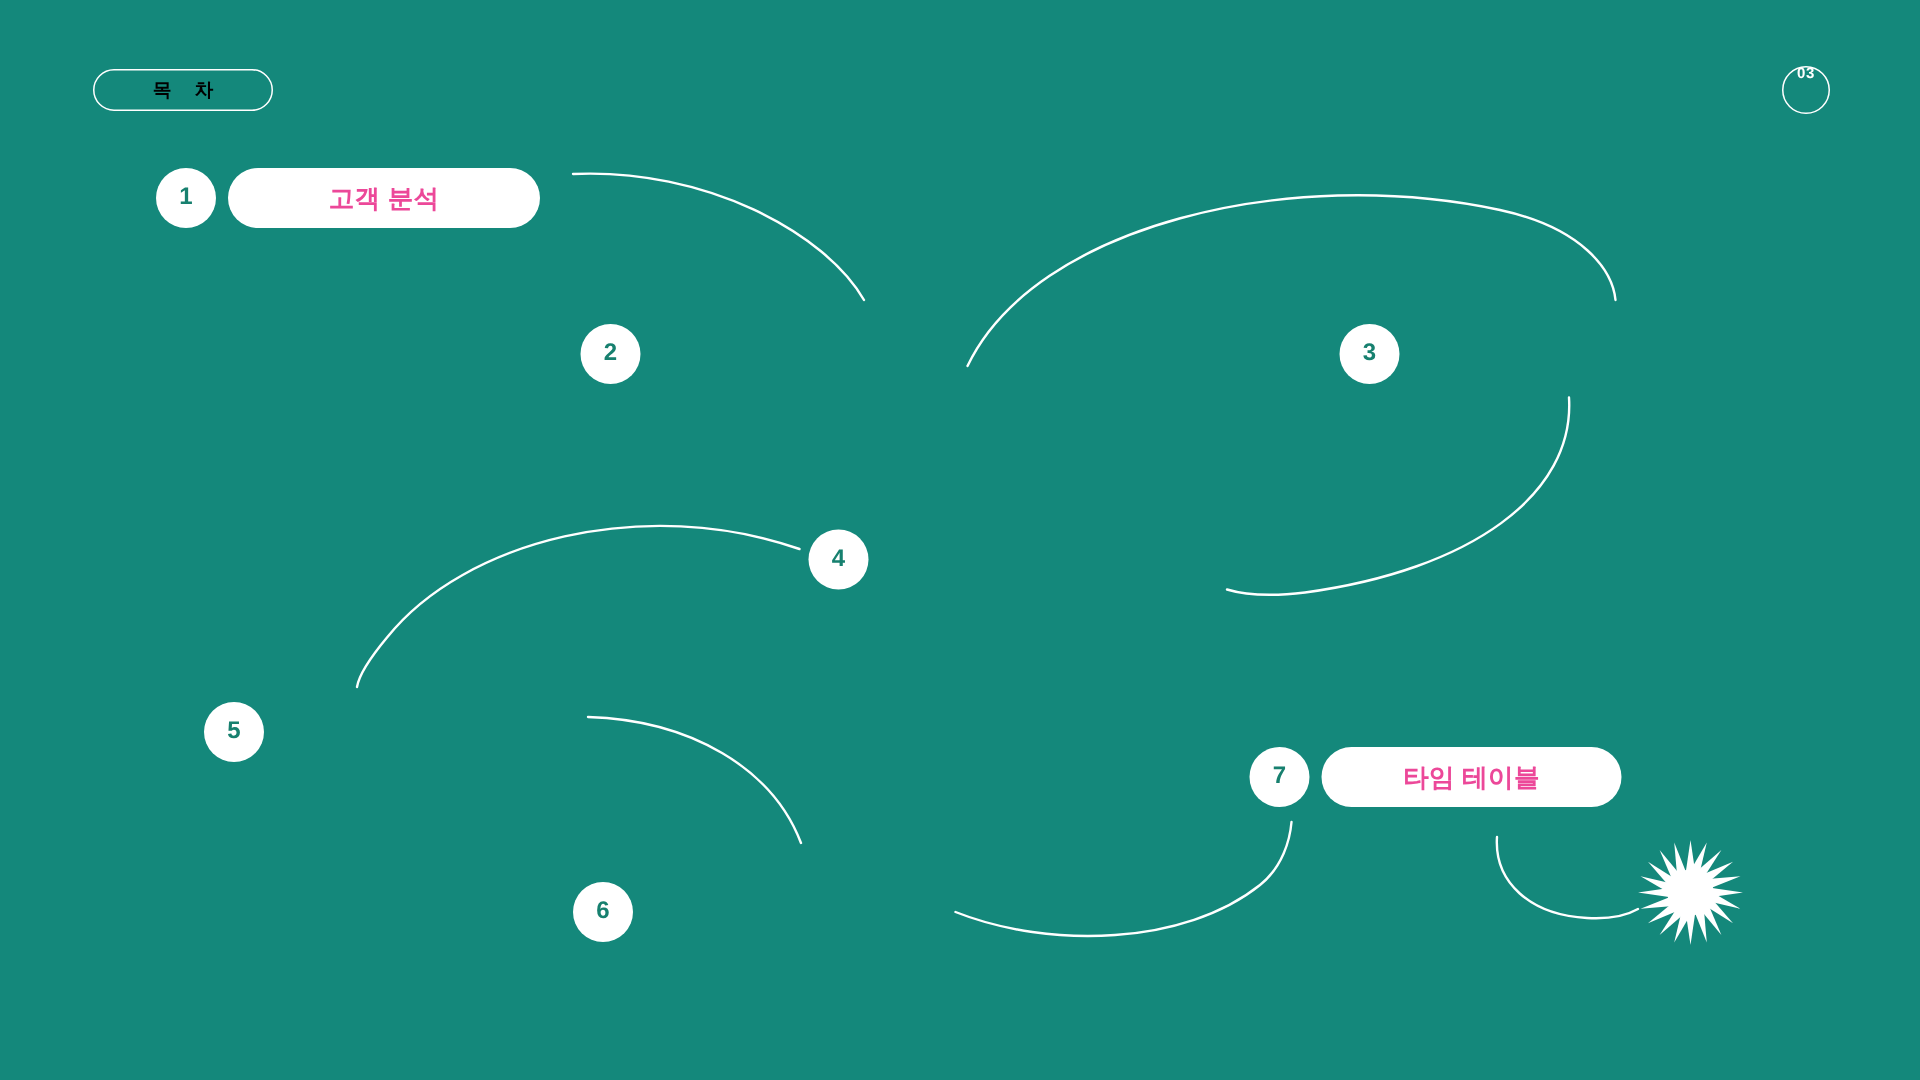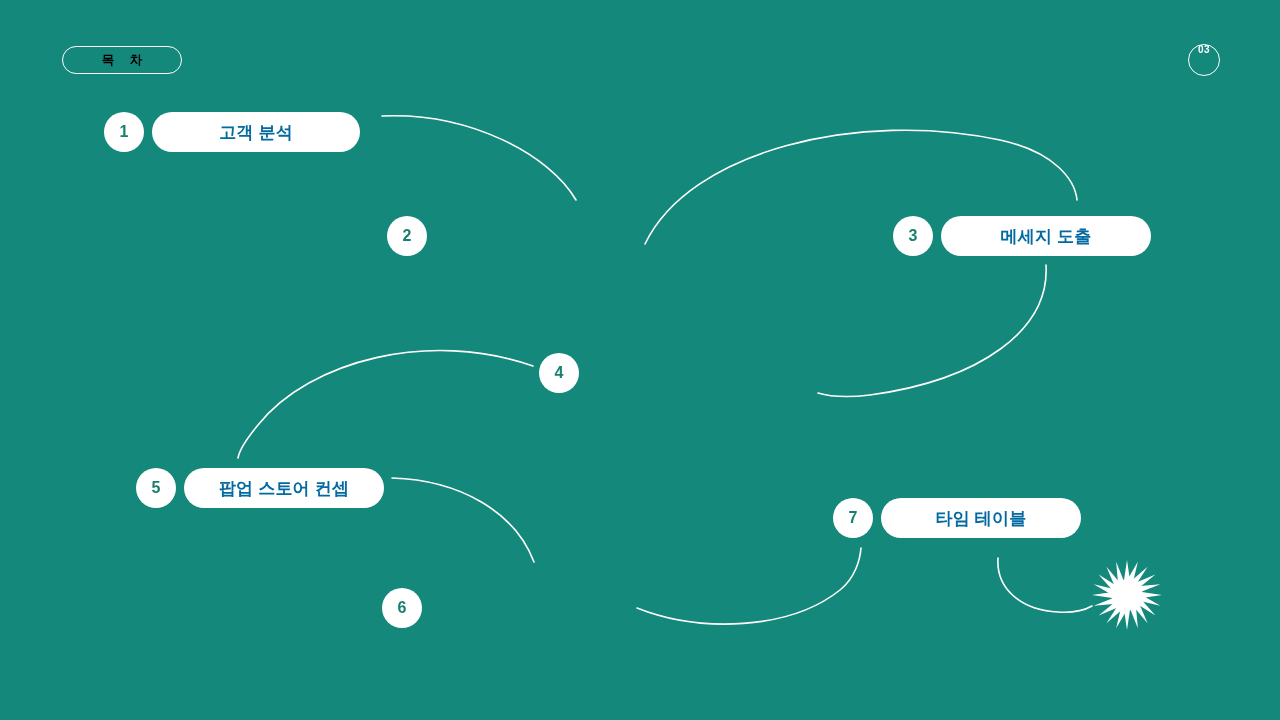--- a/index.html
+++ b/index.html
@@ -108,21 +108,21 @@
     display: flex;
     align-items: center;
     justify-content: center;
     margin-left: 8px;
     padding: 0 26px;
     box-sizing: border-box;
     position: relative;
     z-index: 2;
   }
   .pill .pill-label {
-    color: #0369a1;
+    color: #ec4899;
     font-size: 17px;
     font-weight: bold;
     letter-spacing: 0.2px;
     line-height: 1;
     white-space: nowrap;
   }
   
   #item-1 .pill { width: 208px; }
   #item-2 .pill { width: 200px; }
   #item-3 .pill { width: 210px; }
@@ -201,37 +201,31 @@
   <div class="flow-item" id="item-2" style="left:387px; top:216px;">
     <div class="num-circle">
       <span class="num">2</span>
     </div>
   </div>
 
   <div class="flow-item" id="item-3" style="left:893px; top:216px;">
     <div class="num-circle">
       <span class="num">3</span>
     </div>
-    <div class="pill">
-      <span class="pill-label">메세지 도출</span>
-    </div>
   </div>
 
   <div class="flow-item" id="item-4" style="left:539px; top:353px;">
     <div class="num-circle">
       <span class="num">4</span>
     </div>
   </div>
 
   <div class="flow-item" id="item-5" style="left:136px; top:468px;">
     <div class="num-circle">
       <span class="num">5</span>
-    </div>
-    <div class="pill">
-      <span class="pill-label">팝업 스토어 컨셉</span>
     </div>
   </div>
 
   <div class="flow-item" id="item-6" style="left:382px; top:588px;">
     <div class="num-circle">
       <span class="num">6</span>
     </div>
   </div>
 
   <div class="flow-item" id="item-7" style="left:833px; top:498px;">

